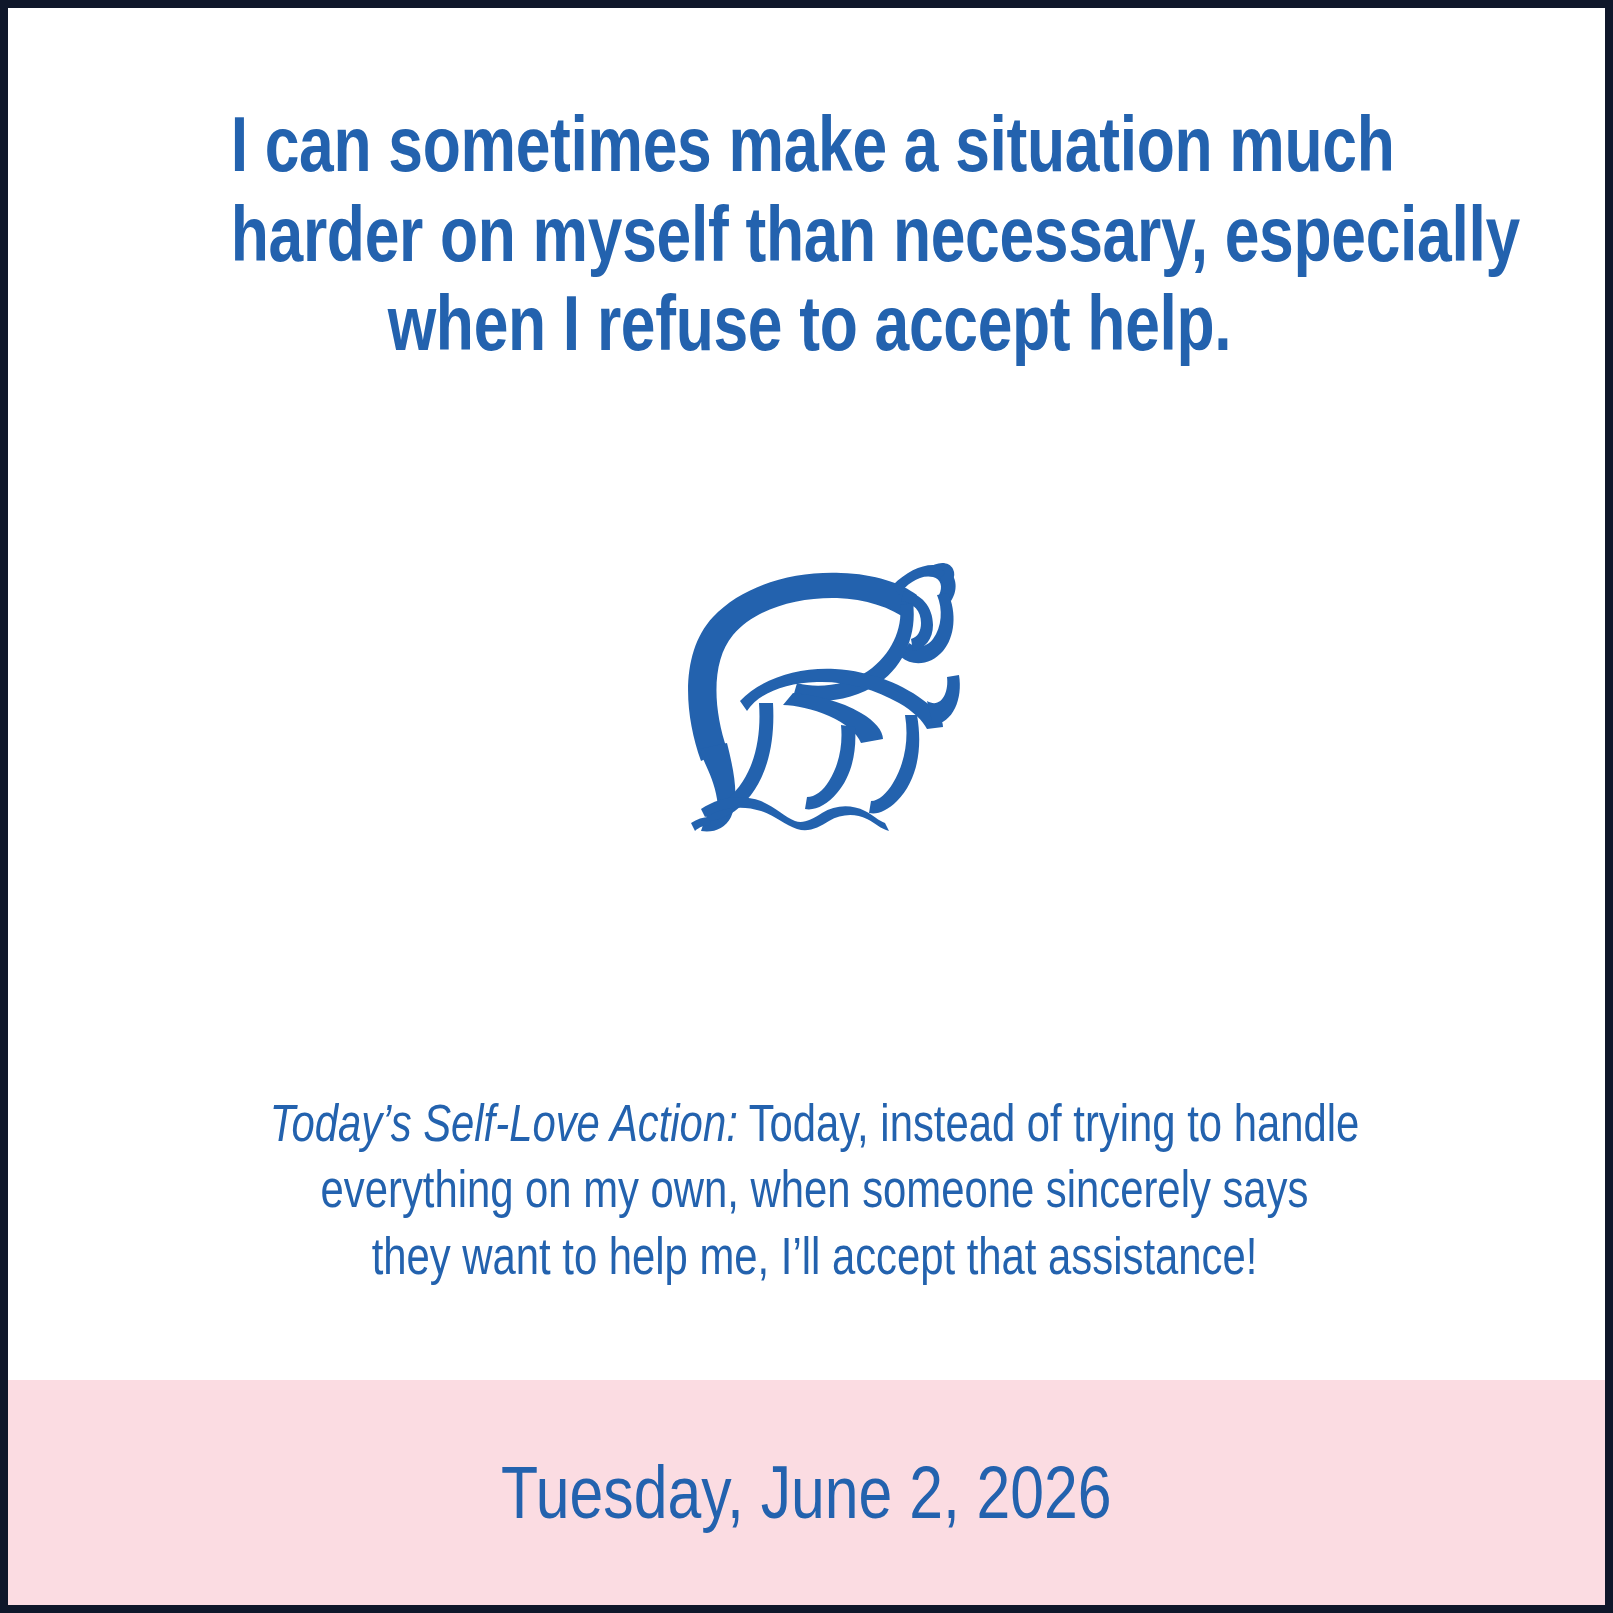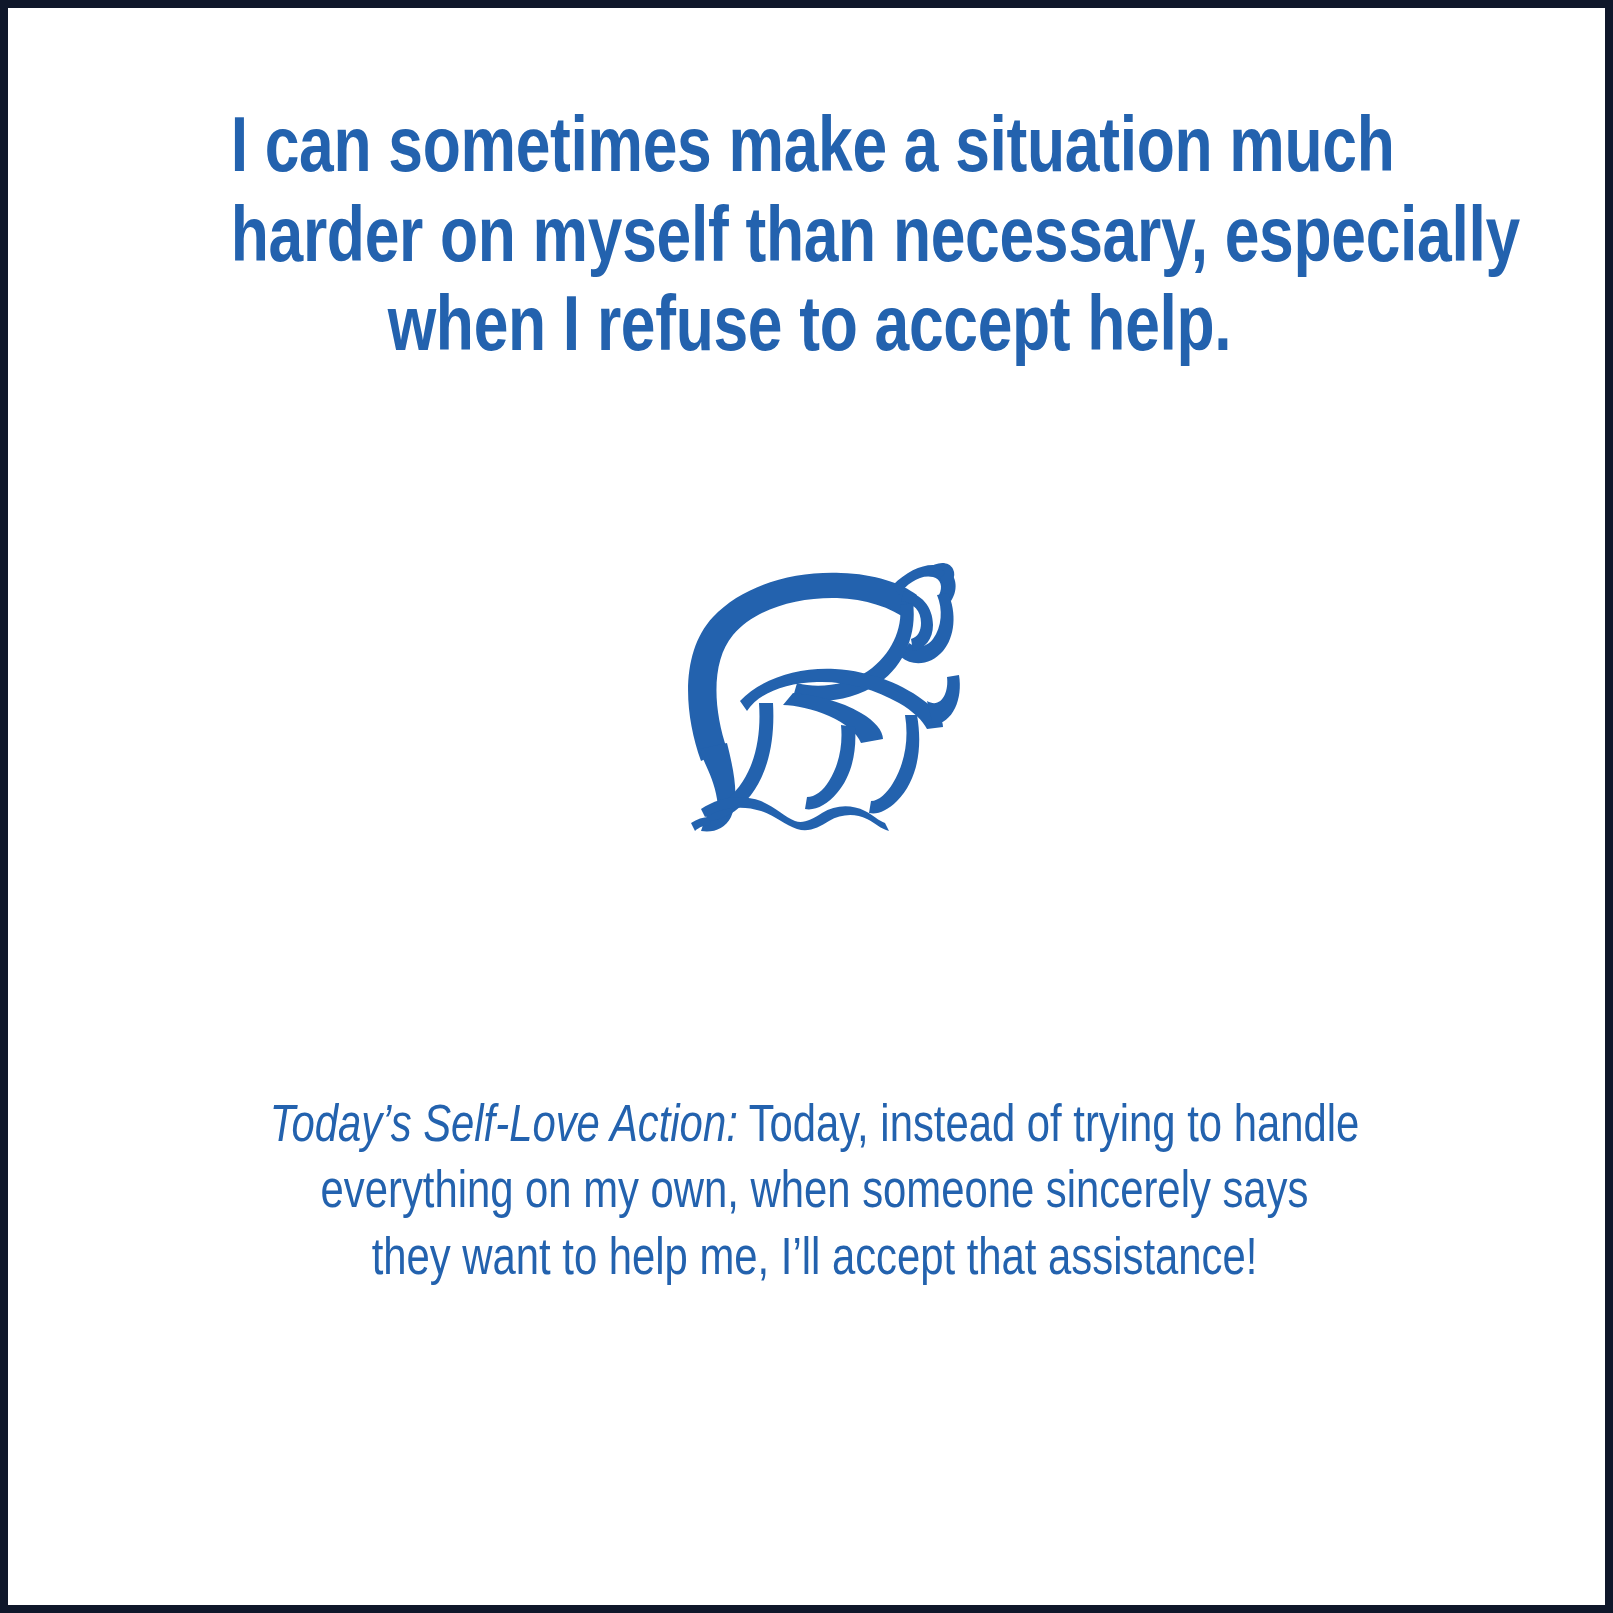--- a/index.html
+++ b/index.html
@@ -228,14 +228,17 @@
       </g>
     </svg>
   </div>
 
   <div id="action">
     <span class="ln"><em class="lead">Today’s Self-Love Action:</em><span> Today, instead of trying to handle</span></span>
     <span class="ln">everything on my own, when someone sincerely says</span>
     <span class="ln">they want to help me, I’ll accept that assistance!</span>
   </div>
 
+  <div id="footer">
+    <span id="footer-date">Tuesday, June 2, 2026</span>
+  </div>
 
 </div>
 
 </body></html>

